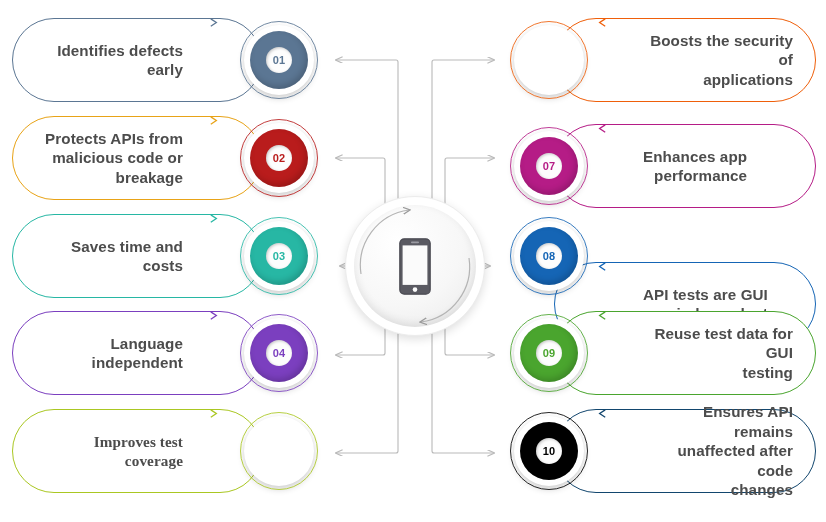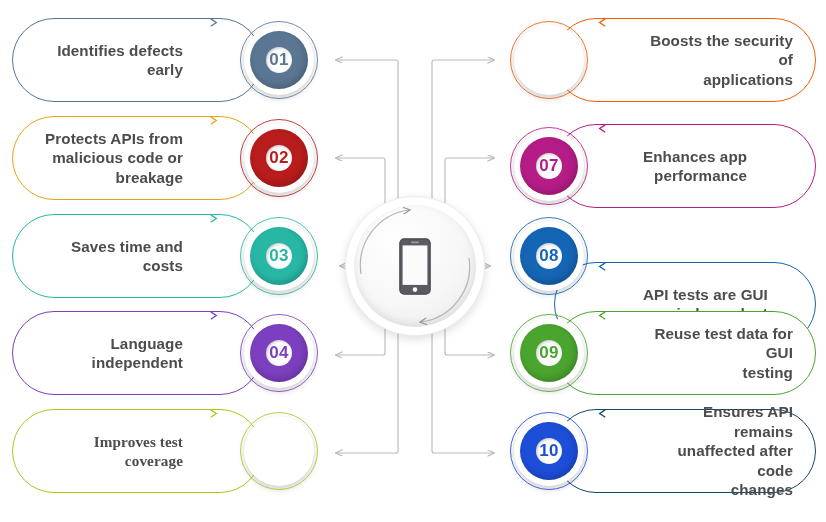--- a/index.html
+++ b/index.html
@@ -68,21 +68,21 @@
     display:flex;align-items:center;justify-content:center;
     box-shadow:inset -2px -3px 6px rgba(0,0,0,.18);
   }
   .donut-inner{
     width:26px;height:26px;border-radius:50%;
     background:#fdfdfd;
     display:flex;align-items:center;justify-content:center;
     box-shadow:inset 1px 1px 3px rgba(0,0,0,.22);
   }
   .badge-num{
-    font-size:17px;font-weight:700;
+    font-size:11px;font-weight:700;
     color:currentColor;letter-spacing:.2px;
   }
 
   
   .hub{
     position:absolute;left:345px;top:196px;
     width:140px;height:140px;z-index:3;
   }
   .hub-ring-outer{
     position:absolute;left:0;top:0;width:140px;height:140px;
@@ -273,21 +273,21 @@
       </div>
       <div class="row right" style="top: 405px;">
         <div class="pill" style="border-color: rgb(18, 70, 110);">
           <div class="pill-text">Ensures API remains
 unaffected after code
 changes</div>
           <svg viewBox="0 0 14 14" width="13" height="13" style="position: absolute; top: -2px; left: 40px;">
             <path d="M11,2 L5,6 L11,10" fill="none" stroke="#12466e" stroke-width="1.4"></path>
           </svg>
         </div>
-        <div class="badge" style="color: #1d4ed8; align-items: center;">
+        <div class="badge" style="color: #000000; align-items: center;">
           <div class="ring-outline"></div>
           <div class="donut">
             <div class="donut-inner">
               <span class="badge-num">10</span>
             </div>
           </div>
         </div>
       </div>
     </div>
 

